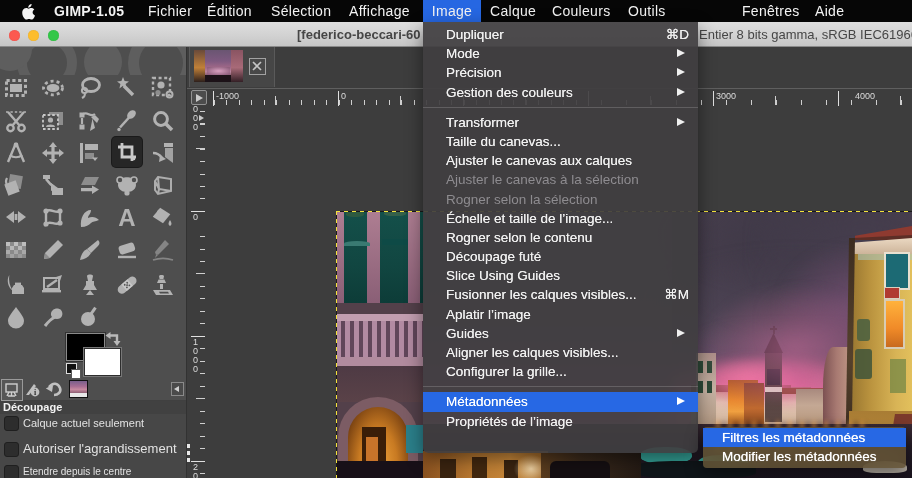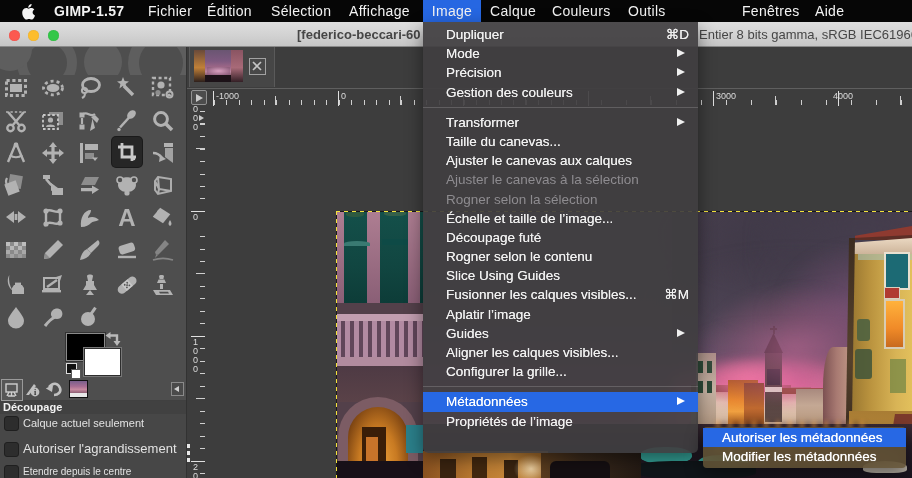--- a/index.html
+++ b/index.html
@@ -160,21 +160,21 @@
         <path stroke="#c4c4c4" stroke-width="1.6" d="M1 1 L9 9 M9 1 L1 9"></path>
       </svg>
   </div>
   <div class="abs" id="hrule">
     <div class="abs" style="left:0;bottom:1px;width:725px;height:5px;background:repeating-linear-gradient(90deg,transparent 0 1.5px,#cfcfcf 1.5px 2.5px,transparent 2.5px 12.5px);"></div>
     <div class="abs" style="left:0;bottom:1px;width:725px;height:9px;background:repeating-linear-gradient(90deg,transparent 0 26px,#cfcfcf 26px 27px,transparent 27px 62.5px);"></div>
     <div class="abs" style="left:0;top:2px;width:725px;height:15px;background:repeating-linear-gradient(90deg,transparent 0 26px,#e0e0e0 26px 27px,transparent 27px 125px);"></div>
     <span class="rlab" style="left:29px;top:3px;">-1000</span>
     <span class="rlab" style="left:154px;top:3px;">0</span>
     <span class="rlab" style="left:529px;top:3px;">3000</span>
-    <span class="rlab" style="left:646px;top:3px;text-align:center;">4000</span>
+    <span class="rlab" style="left:668px;top:3px;text-align:center;">4000</span>
   </div>
   <div class="abs" id="vrule">
     <div class="abs" style="right:1px;top:0;width:5px;height:389px;background:repeating-linear-gradient(180deg,transparent 0 9.5px,#cfcfcf 9.5px 10.5px,transparent 10.5px 12.5px);"></div>
     <div class="abs" style="right:1px;top:0;width:9px;height:389px;background:repeating-linear-gradient(180deg,transparent 0 59.5px,#cfcfcf 59.5px 60.5px,transparent 60.5px 62.5px);"></div>
     <div class="abs" style="right:1px;top:0;width:14px;height:389px;background:repeating-linear-gradient(180deg,transparent 0 122px,#e0e0e0 122px 123px,transparent 123px 125px);"></div>
     <div class="rlab" style="left:6px;top:16px;">0<br>0<br>0</div>
     <div class="rlab" style="left:6px;top:124px;">0</div>
     <div class="rlab" style="left:6px;top:249px;">1<br>0<br>0<br>0</div>
     <div class="rlab" style="left:6px;top:374px;">2<br>0</div>
   </div>
@@ -523,21 +523,21 @@
       <div class="abs" style="left:23px;top:41px;color:#e2e2e2;font-size:13px;line-height:14px;">Autoriser l'agrandissement</div>
       <div class="abs" style="left:4px;top:64px;width:13px;height:13px;background:#2d2d2d;border:1px solid #1f1f1f;border-radius:3px;"></div>
       <div class="abs" style="left:23px;top:64px;color:#e2e2e2;font-size:10px;line-height:14px;">Etendre depuis le centre</div>
     </div>
   </div>
 
   <div class="abs" id="menubar">
     <svg class="abs" style="left:21px;top:3.5px" width="14" height="16" viewBox="0 0 14 16">
         <path fill="#f3f3f3" d="M9.7 2.6c.6-.7 1-1.7.9-2.6-.9 0-1.9.6-2.5 1.3-.55.6-1 1.6-.9 2.5 1 .1 1.9-.5 2.5-1.2zm1.9 5.9c0-1.9 1.6-2.8 1.7-2.9-.9-1.3-2.3-1.5-2.8-1.5-1.2-.1-2.3.7-2.9.7-.6 0-1.5-.7-2.5-.7-1.3 0-2.5.8-3.2 1.9-1.4 2.3-.4 5.8 1 7.7.7.9 1.5 1.9 2.5 1.9 1 0 1.4-.6 2.6-.6 1.2 0 1.5.6 2.6.6 1.1 0 1.8-1 2.4-1.9.8-1.1 1.1-2.2 1.1-2.2s-2.4-.9-2.5-3z"></path>
       </svg>
-    <span class="mi" style="left:54px;font-weight:bold;">GIMP-1.57</span>
+    <span class="mi" style="left:54px;font-weight:bold;">GIMP-1.05</span>
     <span class="mi" style="left:148px;">Fichier</span>
     <span class="mi" style="left:207px;">Édition</span>
     <span class="mi" style="left:271px;">Sélection</span>
     <span class="mi" style="left:349px;">Affichage</span>
     <span class="mi hl" style="left:423px;width:58px;text-align:center;">Image</span>
     <span class="mi" style="left:490px;">Calque</span>
     <span class="mi" style="left:552px;">Couleurs</span>
     <span class="mi" style="left:628px;">Outils</span>
     <span class="mi" style="left:684px;margin-top:28px;">Filtres</span>
     <span class="mi" style="left:742px;">Fenêtres</span>
@@ -557,29 +557,29 @@
     <div class="mrow">Mode<span class="arr"></span></div>
     <div class="mrow">Précision<span class="arr"></span></div>
     <div class="mrow">Gestion des couleurs<span class="arr"></span></div>
     <div class="msep"></div>
     <div class="mrow">Transformer<span class="arr"></span></div>
     <div class="mrow">Taille du canevas...</div>
     <div class="mrow">Ajuster le canevas aux calques</div>
     <div class="mrow dis">Ajuster le canevas à la sélection</div>
     <div class="mrow dis">Rogner selon la sélection</div>
     <div class="mrow">Échelle et taille de l’image...</div>
+    <div class="mrow">Rogner selon le contenu</div>
     <div class="mrow">Découpage futé</div>
-    <div class="mrow">Rogner selon le contenu</div>
     <div class="mrow">Slice Using Guides</div>
     <div class="mrow">Fusionner les calques visibles...<span class="sc">⌘M</span></div>
     <div class="mrow">Aplatir l’image</div>
     <div class="mrow">Guides<span class="arr"></span></div>
     <div class="mrow">Aligner les calques visibles...</div>
     <div class="mrow">Configurer la grille...</div>
     <div class="msep"></div>
     <div class="mrow hl">Métadonnées<span class="arr" style="border-left-color:#fff;"></span></div>
     <div class="mrow">Propriétés de l’image</div>
   </div>
   <div class="abs" id="submenu">
-    <div class="srow hl">Autoriser les métadonnées</div>
+    <div class="srow hl">Filtres les métadonnées</div>
     <div class="srow">Modifier les métadonnées</div>
   </div>
 </div>
 
 </body></html>

